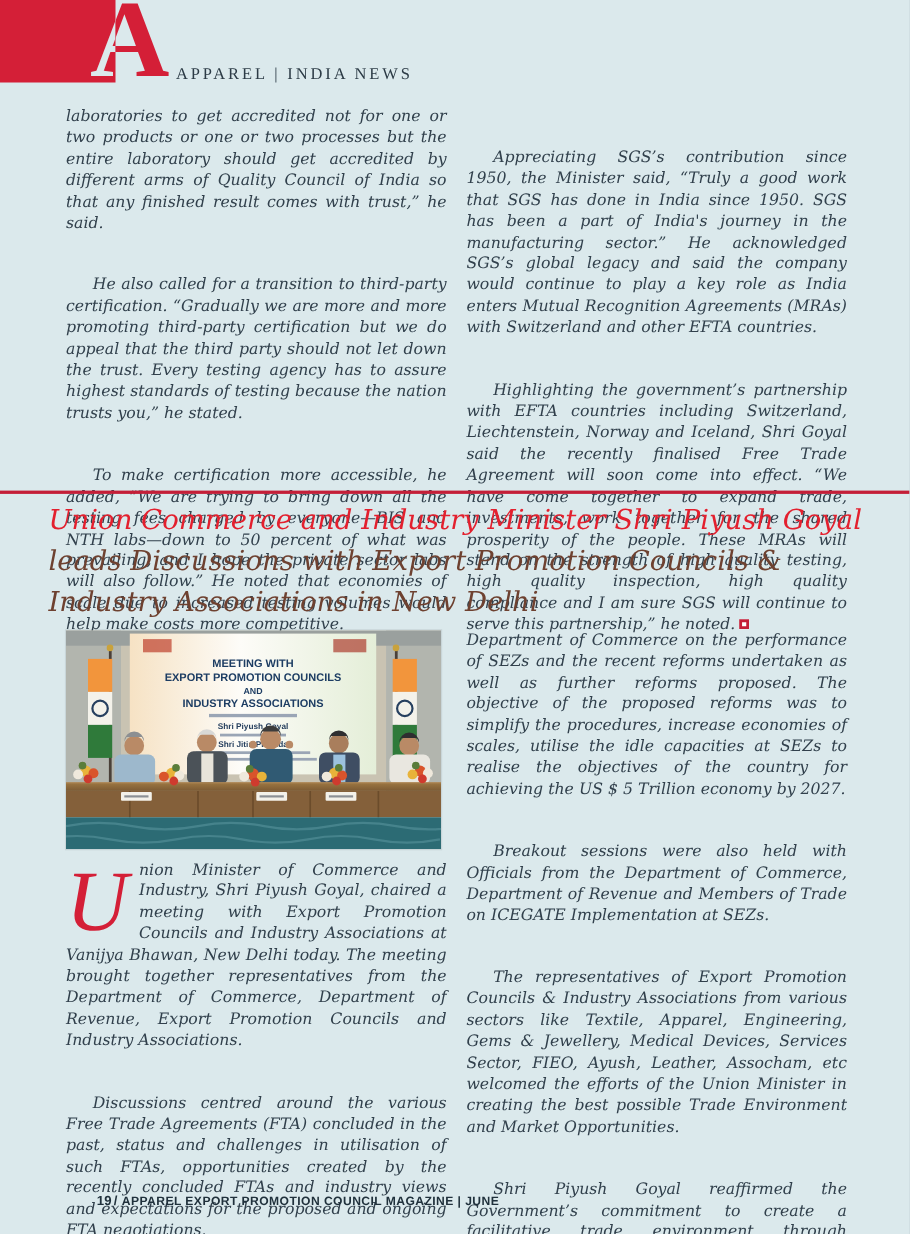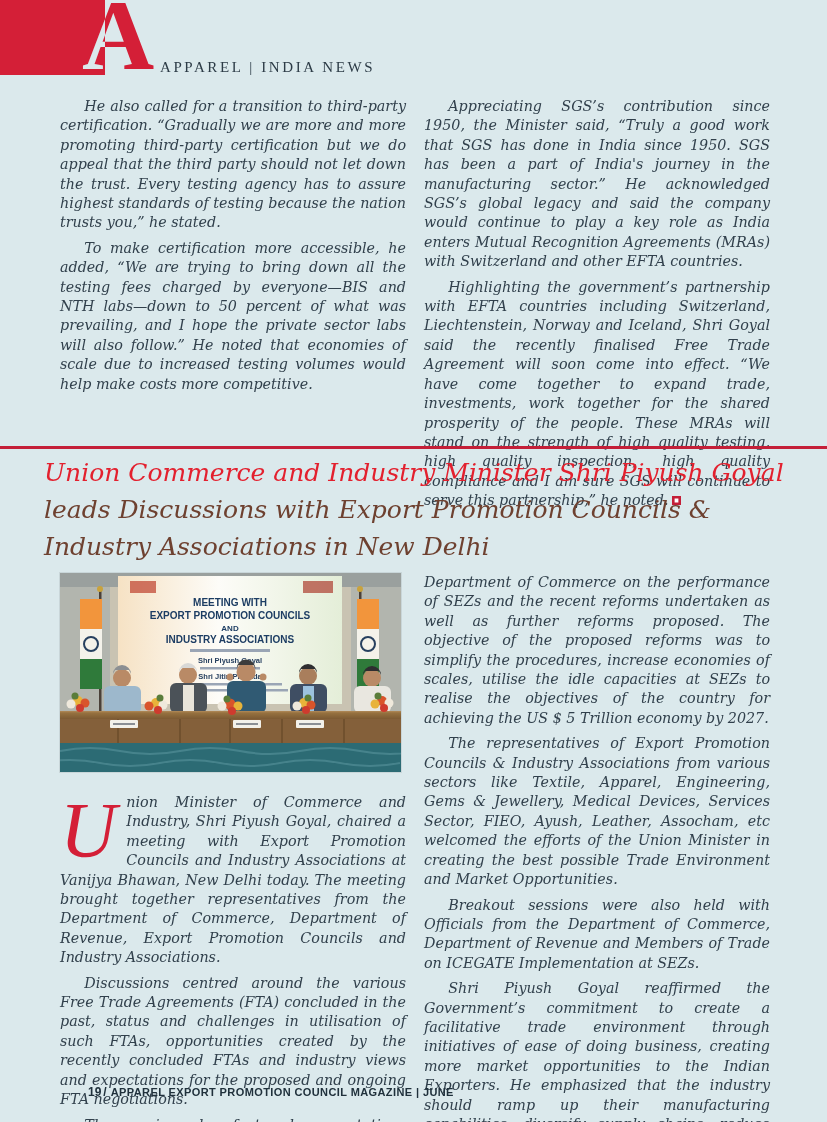--- a/index.html
+++ b/index.html
@@ -16,34 +16,34 @@
   
   .hdr-svg{position:absolute;top:0;left:0;}
   
   .cols{position:absolute;left:60px;right:57px;display:flex;gap:18px;}
   .col{flex:1 1 0;min-width:0;}
   .body-par{
     font-style:italic;color:var(--body_text);
     font-size:14.3px;line-height:19.4px;text-align:justify;
     margin-bottom:6px;
   }
-  .indent{text-indent:1.7em;}
+  .indent{text-indent:1.7em;margin-top:37px;}
   .a1{top:97px;}
   .divider{position:absolute;top:446px;left:0;width:827px;height:3px;background:var(--divider_red);}
   
   .headline{
     position:absolute;top:454px;left:44px;width:740px;text-align:left;
     font-style:italic;font-weight:400;
     font-size:25px;line-height:37px;
   }
   .headline .l1{color:var(--headline_red);}
   .headline .l2,.headline .l3{color:var(--headline_brown);}
   
   .a2{top:573px;}
-  .photo-wrap{width:341px;height:199px;margin-bottom:21px;overflow:hidden;box-shadow:0 0 0 1px rgba(0,0,0,.08);}
+  .photo-wrap{width:341px;height:199px;margin-bottom:10px;overflow:hidden;box-shadow:0 0 0 1px rgba(0,0,0,.08);}
   .dropcap{
     float:left;font-style:italic;color:var(--accent_red);
     font-size:78px;line-height:62px;padding:6px 10px 0 0;
     font-family:"Liberation Serif",serif;
   }
   .endmark{
     display:inline-block;width:9px;height:9px;margin-left:4px;vertical-align:baseline;
     background:#fff;box-shadow:inset 0 0 0 2.6px var(--divider_red);
   }
   
@@ -70,20 +70,21 @@
         </clipPath>
     </defs>
     <rect x="0" y="0" width="105" height="75" fill="#d41f37"></rect>
     <text x="118" y="69" text-anchor="middle" font-family="Liberation Serif, serif" font-weight="bold" font-size="100" fill="#dbe9ec" clip-path="url(#clip-in)">A</text>
     <text x="118" y="69" text-anchor="middle" font-family="Liberation Serif, serif" font-weight="bold" font-size="100" fill="#d41f37" clip-path="url(#clip-out)">A</text>
     <text x="160" y="72" font-family="Liberation Serif, serif" font-size="15" letter-spacing="2.6" fill="#2c3b46">APPAREL | INDIA NEWS</text>
   </svg>
 
   <div class="cols a1">
     <div class="col">
+      <p class="body-par">laboratories to get accredited not for one or two products or one or two processes but the entire laboratory should get accredited by different arms of Quality Council of India so that any finished result comes with trust,” he said.</p>
       <p class="body-par indent">He also called for a transition to third-party certification. “Gradually we are more and more promoting third-party certification but we do appeal that the third party should not let down the trust. Every testing agency has to assure highest standards of testing because the nation trusts you,” he stated.</p>
       <p class="body-par indent">To make certification more accessible, he added, “We are trying to bring down all the testing fees charged by everyone—BIS and NTH labs—down to 50 percent of what was prevailing, and I hope the private sector labs will also follow.” He noted that economies of scale due to increased testing volumes would help make costs more competitive.</p>
     </div>
     <div class="col">
       <p class="body-par indent">Appreciating SGS’s contribution since 1950, the Minister said, “Truly a good work that SGS has done in India since 1950. SGS has been a part of India's journey in the manufacturing sector.” He acknowledged SGS’s global legacy and said the company would continue to play a key role as India enters Mutual Recognition Agreements (MRAs) with Switzerland and other EFTA countries.</p>
       <p class="body-par indent">
         <span>Highlighting the government’s partnership with EFTA countries including Switzerland, Liechtenstein, Norway and Iceland, Shri Goyal said the recently finalised Free Trade Agreement will soon come into effect. “We have come together to expand trade, investments, work together for the shared prosperity of the people. These MRAs will stand on the strength of high quality testing, high quality inspection, high quality compliance and I am sure SGS will continue to serve this partnership,” he noted.</span><span class="endmark"></span>
       </p>
     </div>
   </div>
@@ -249,22 +250,22 @@
 
       <p class="body-par">
         <span class="dropcap">U</span><span>nion Minister of Commerce and Industry, Shri Piyush Goyal, chaired a meeting with Export Promotion Councils and Industry Associations at Vanijya Bhawan, New Delhi today. The meeting brought together representatives from the Department of Commerce, Department of Revenue, Export Promotion Councils and Industry Associations.</span>
       </p>
       <p class="body-par indent">Discussions centred around the various Free Trade Agreements (FTA) concluded in the past, status and challenges in utilisation of such FTAs, opportunities created by the recently concluded FTAs and industry views and expectations for the proposed and ongoing FTA negotiations.</p>
       <p class="body-par indent">The session also featured presentations from the</p>
     </div>
 
     <div class="col">
       <p class="body-par">Department of Commerce on the performance of SEZs and the recent reforms undertaken as well as further reforms proposed. The objective of the proposed reforms was to simplify the procedures, increase economies of scales, utilise the idle capacities at SEZs to realise the objectives of the country for achieving the US $ 5 Trillion economy by 2027.</p>
+      <p class="body-par indent">Breakout sessions were also held with Officials from the Department of Commerce, Department of Revenue and Members of Trade on ICEGATE Implementation at SEZs.</p>
       <p class="body-par indent">The representatives of Export Promotion Councils &amp; Industry Associations from various sectors like Textile, Apparel, Engineering, Gems &amp; Jewellery, Medical Devices, Services Sector, FIEO, Ayush, Leather, Assocham, etc welcomed the efforts of the Union Minister in creating the best possible Trade Environment and Market Opportunities.</p>
-      <p class="body-par indent">Breakout sessions were also held with Officials from the Department of Commerce, Department of Revenue and Members of Trade on ICEGATE Implementation at SEZs.</p>
       <p class="body-par indent">
         <span>Shri Piyush Goyal reaffirmed the Government’s commitment to create a facilitative trade environment through initiatives of ease of doing business, creating more market opportunities to the Indian Exporters. He emphasized that the industry should ramp up their manufacturing capabilities, diversify supply chains, reduce import dependency to realise the goal of becoming Atmanirbhar Bharat.</span>
       </p>
     </div>
   </div>
 
   <div class="footer">
     <span class="pg">19</span><span class="sep">/</span><span class="mag">APPAREL EXPORT PROMOTION COUNCIL MAGAZINE | JUNE</span>
   </div>
 

